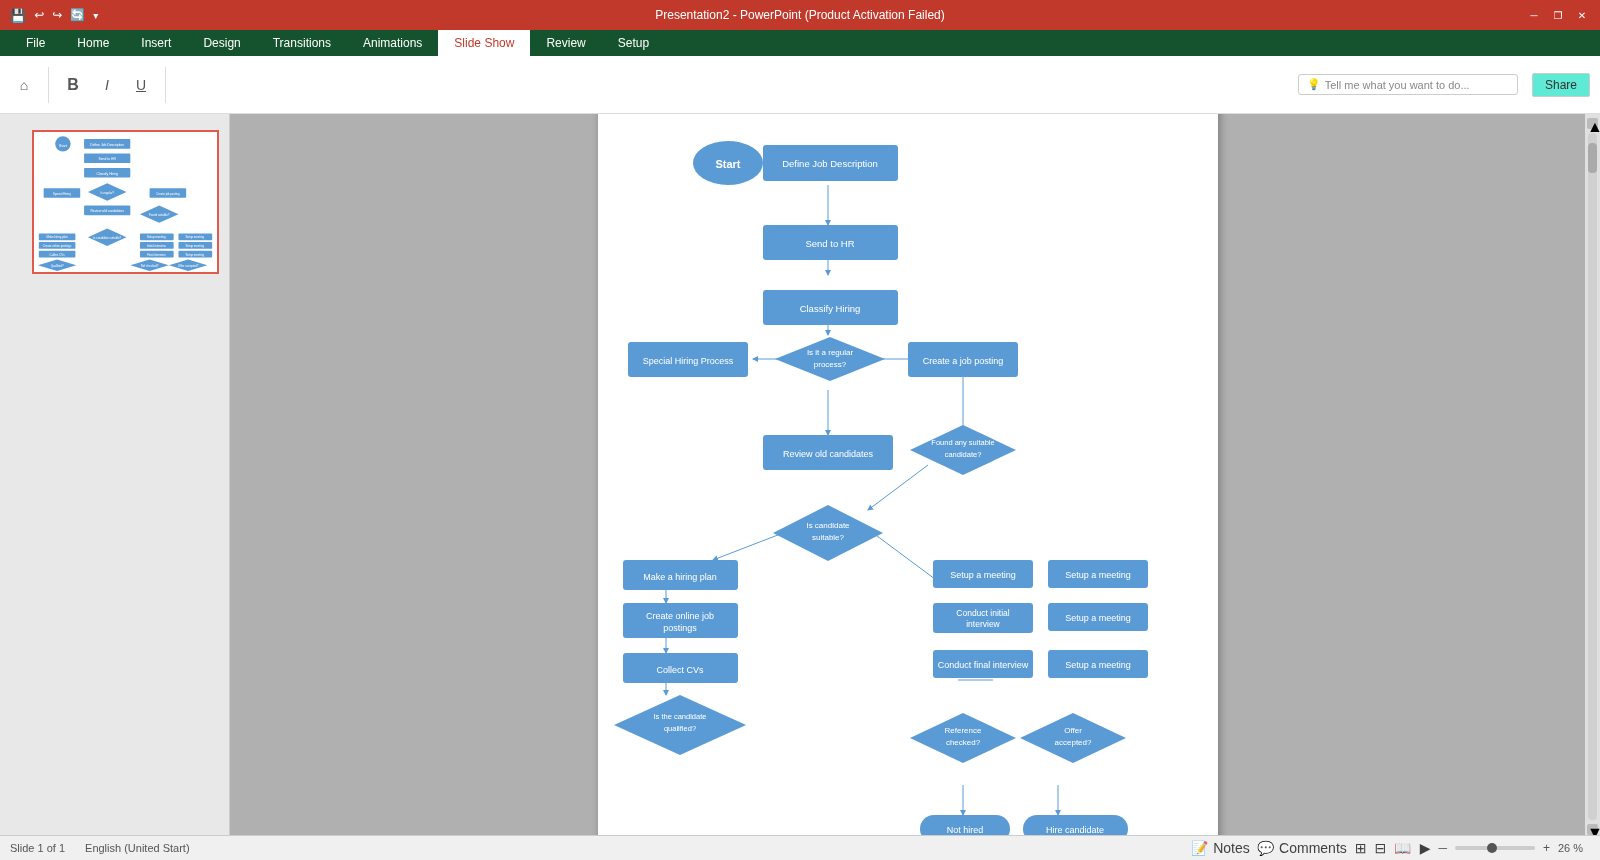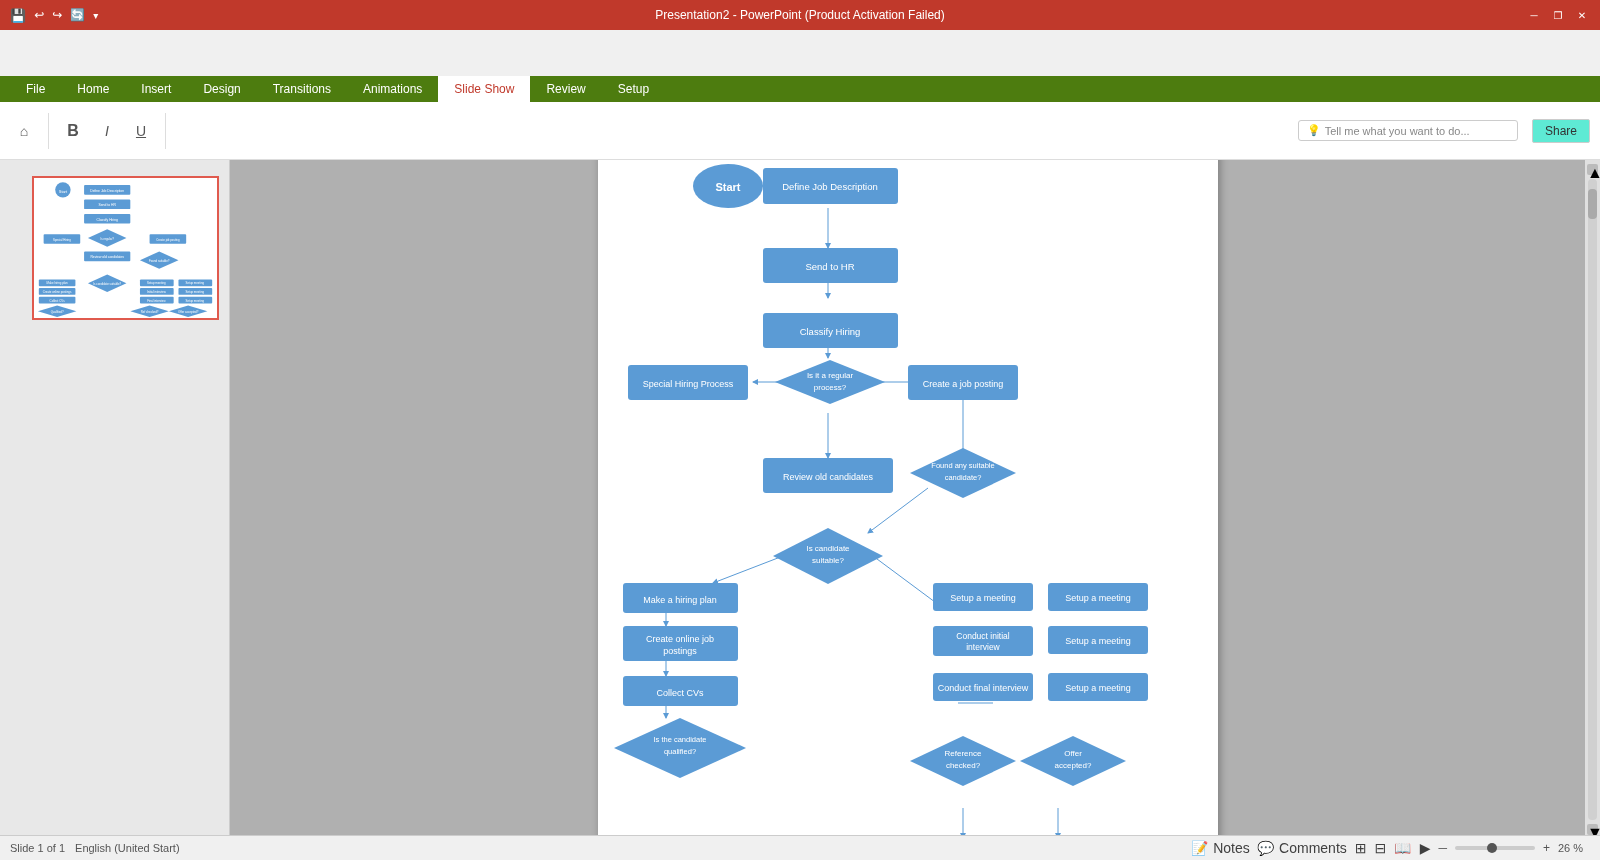--- a/index.html
+++ b/index.html
@@ -14,23 +14,22 @@
       justify-content: space-between;
       padding: 0 10px;
       color: white;
       font-size: 12px;
     }
     .title-bar-center { position: absolute; left: 50%; transform: translateX(-50%); font-size: 12px; color: white; }
     .title-bar-controls { display: flex; gap: 8px; }
     .title-bar-btn { width: 16px; height: 16px; display: flex; align-items: center; justify-content: center; font-size: 10px; color: white; cursor: pointer; }
     .ribbon-tabs {
       display: flex;
-      background: #4d7c0f;
+      background: #14532d;
       padding: 0 10px;
-      margin-top: 46px;
     }
     .ribbon-tab {
       padding: 6px 16px;
       font-size: 12px;
       color: white;
       cursor: pointer;
       border: none;
       background: transparent;
     }
     .ribbon-tab.active {
@@ -128,21 +127,21 @@
     
     .status-bar {
       height: 25px;
       background: #f0f0f0;
       border-top: 1px solid #ccc;
       display: flex;
       align-items: center;
       padding: 0 10px;
       font-size: 11px;
       color: #555;
-      gap: 10px;
+      gap: 20px;
       justify-content: flex-end;
     }
     .status-bar-right {
       margin-left: auto;
       display: flex;
       align-items: center;
       gap: 8px;
     }
     .status-icon { font-size: 14px; color: #404040; cursor: pointer; }
     .zoom-slider { width: 80px; height: 4px; background: #ccc; border-radius: 2px; position: relative; }

